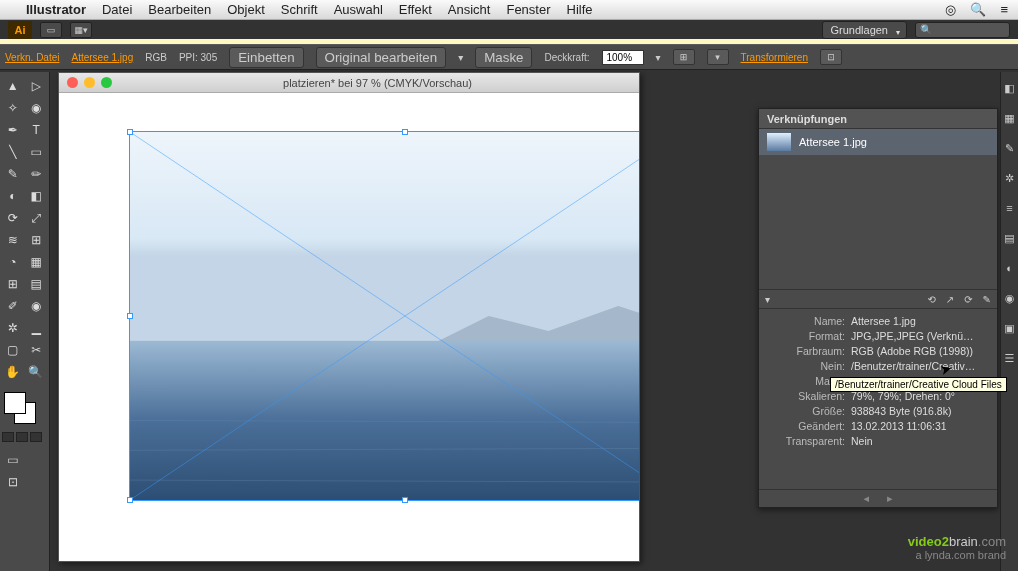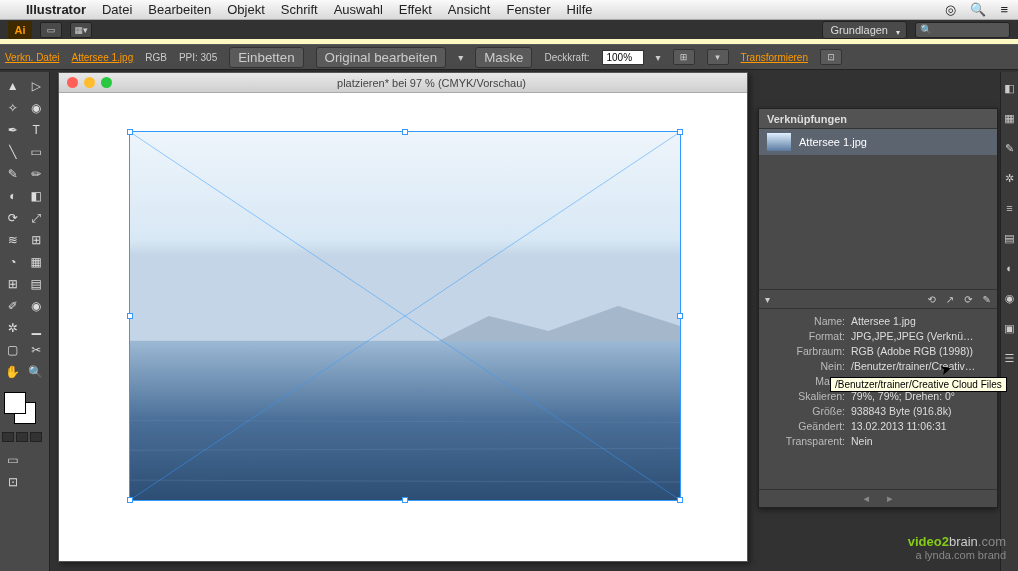--- a/index.html
+++ b/index.html
@@ -22,21 +22,21 @@
 .search-box{ width:95px; height:16px; background:#555; border:1px solid #222; border-radius:3px; display:flex; align-items:center; padding:0 4px; font-size:10px; color:#999;}
 
 
 .ctrl-bar{ height:26px; background:#4a4a4a; display:flex; align-items:center; padding:0 5px; gap:12px; border-top:1px solid #5a5a5a; border-bottom:1px solid #222; font-size:10px; color:#ccc;}
 .link-txt{ color:#f90; text-decoration:underline; cursor:pointer;}
 .ctrl-btn{ background:#5a5a5a; border:1px solid #333; border-radius:3px; padding:2px 8px; color:#ccc;}
 .opacity-box{ width:42px; background:#fff; color:#000; padding:1px 4px; border:1px solid #333;}
 .ic-btn{ width:22px; height:16px; background:#5a5a5a; border:1px solid #333; border-radius:2px; display:flex; align-items:center; justify-content:center; font-size:9px;}
 
 
-.doc-win{ position:absolute; left:58px; top:72px; width:690px; height:490px; background:#e0e0e0; border:1px solid #555; box-shadow:2px 2px 6px rgba(0,0,0,.5);}
+.doc-win{ position:absolute; left:58px; top:72px; width:582px; height:490px; background:#e0e0e0; border:1px solid #555; box-shadow:2px 2px 6px rgba(0,0,0,.5);}
 .doc-titlebar{ height:20px; background:linear-gradient(#e8e8e8,#cfcfcf); display:flex; align-items:center; padding:0 8px; font-size:11px; color:#444; border-bottom:1px solid #aaa;}
 .traffic{ display:flex; gap:6px; margin-right:12px;}
 .traffic span{ width:11px; height:11px; border-radius:50%; display:block;}
 .tl-close{ background:#ff5f57;}
 .tl-min{ background:#ffbd2e;}
 .tl-max{ background:#28c940;}
 .doc-title{ flex:1; text-align:center;}
 .canvas-area{ position:absolute; top:20px; left:0; right:0; bottom:0; background:#fff; overflow:hidden;}
 .placed-img{ position:absolute; left:70px; top:38px; width:552px; height:370px; border:1px solid #39f;}
 .placed-img svg{ width:100%; height:100%; display:block;}

